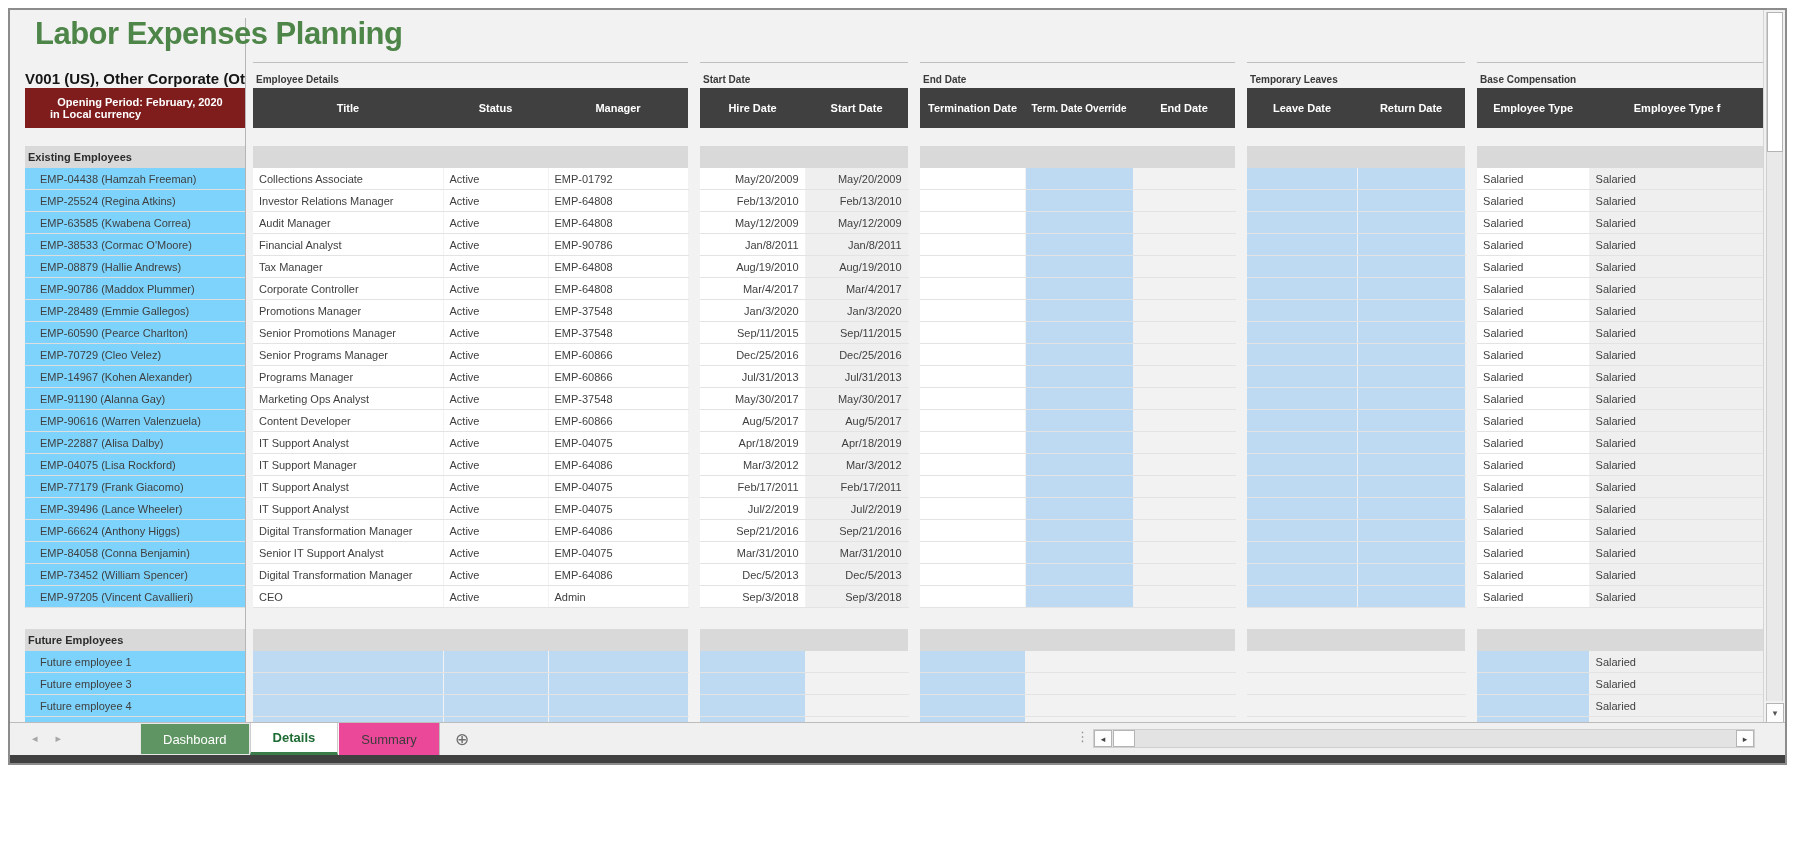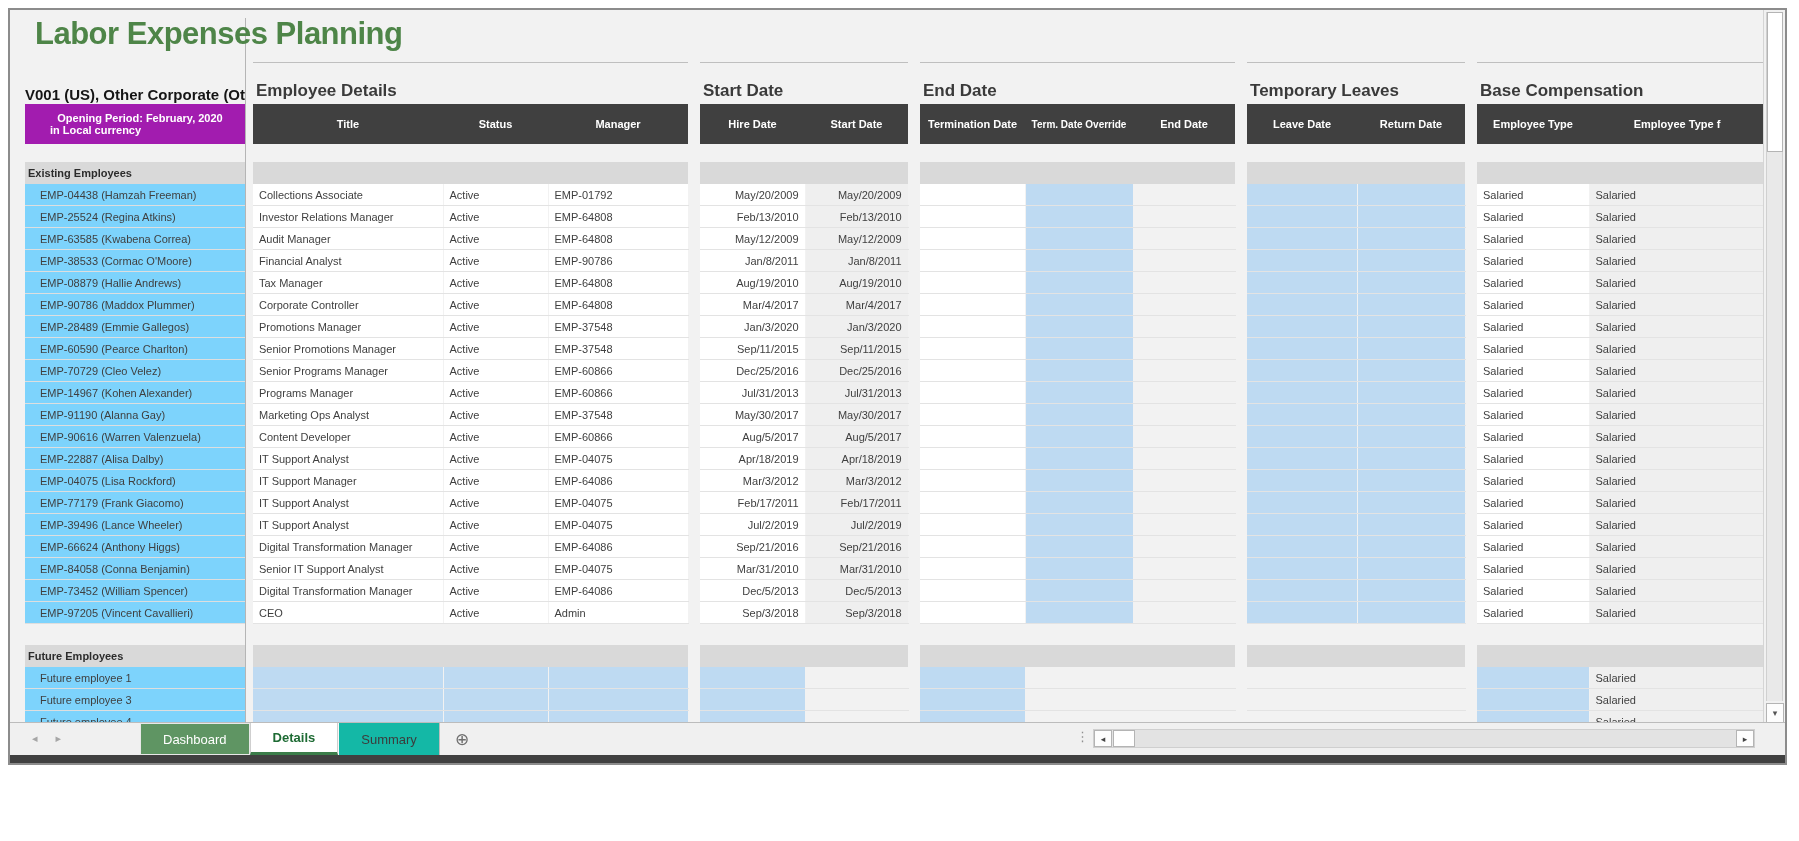--- a/index.html
+++ b/index.html
@@ -9,29 +9,29 @@
   
   .sheet{position:absolute;left:0;top:0;right:22px;bottom:40px;background:#f2f2f2;overflow:hidden;}
   .vline{position:absolute;left:235px;top:8px;bottom:0;width:1px;background:#b5b5b5;z-index:3;}
   .titlezone{position:relative;height:52px;}
   .bigtitle{position:absolute;left:25px;top:6px;font-size:31px;font-weight:bold;color:#4e8548;
             letter-spacing:-0.5px;white-space:nowrap;z-index:4;}
   table.grid{margin-left:15px;width:1740px;table-layout:fixed;border-collapse:collapse;}
   td,th{padding:0;margin:0;}
   
   tr.grouprow td{height:22px;vertical-align:bottom;}
-  td.gl{border-top:1px solid #bfbfbf;font-size:17px;font-weight:bold;color:#3a3a3a;
-        padding:16px 0 3px 3px;white-space:nowrap;overflow:hidden;}
+  td.gl{border-top:1px solid #bfbfbf;font-size:10px;font-weight:bold;color:#3a3a3a;
+        padding:0 0 3px 3px;white-space:nowrap;overflow:hidden;}
   td.sub{font-size:15px;font-weight:bold;color:#151515;white-space:nowrap;overflow:hidden;padding-bottom:1px;}
   
   tr.headrow th{height:40px;}
   th.gh{background:#404040;color:#fff;font-size:11px;font-weight:bold;text-align:center;
         white-space:nowrap;overflow:hidden;}
   th.gh.small{font-size:10px;}
-  th.ph{background:#a21caf;color:#fff;font-size:11px;font-weight:bold;text-align:left;vertical-align:middle;margin-left:32px;}
+  th.ph{background:#7f1d1d;color:#fff;font-size:11px;font-weight:bold;text-align:left;vertical-align:middle;margin-left:32px;}
   th.ph .p1{text-align:center;padding-left:10px;}
   th.ph .p2{text-align:left;padding-left:25px;font-weight:bold;}
   
   tr.spacer td{height:18px;}
   tr.spacer2 td{height:21px;}
   tr.bandrow td{height:22px;}
   td.band{background:#d9d9d9;font-size:11px;font-weight:bold;color:#2c2c2c;
           padding-left:3px;vertical-align:middle;white-space:nowrap;overflow:hidden;}
   
   tr.r td{height:21px;font-size:11px;color:#3f3f3f;vertical-align:middle;}
@@ -58,21 +58,21 @@
         text-align:center;line-height:18px;}
   
   .tabbar{position:absolute;left:0;right:0;bottom:8px;height:32px;background:#f0f0f0;
           border-top:1px solid #bcbcbc;}
   .navarrows{position:absolute;left:22px;top:9px;font-size:11px;color:#a6a6a6;letter-spacing:18px;}
   .tabs{position:absolute;left:130px;top:0;height:32px;display:flex;align-items:stretch;}
   .tab{padding:0 22px;display:flex;align-items:center;font-size:13px;box-sizing:border-box;}
   .tab.green{background:#5f9563;color:#ffffff;border:1px solid #e8e8e8;}
   .tab.active{background:#ffffff;color:#1e6b34;font-weight:bold;border-bottom:3px solid #3b7d4a;
               border-left:1px solid #cfcfcf;border-right:1px solid #cfcfcf;}
-  .tab.plain{background:#14b8a6;color:#3c3c3c;border-right:1px solid #bdbdbd;border-left:1px solid #f7f7f7;}
+  .tab.plain{background:#ec4899;color:#3c3c3c;border-right:1px solid #bdbdbd;border-left:1px solid #f7f7f7;}
   .addsheet{position:absolute;left:445px;top:6px;font-size:17px;color:#6e6e6e;}
   .dots{position:absolute;left:1066px;top:6px;font-size:13px;color:#8f8f8f;letter-spacing:0;}
   .hscroll{position:absolute;left:1083px;right:30px;top:6px;height:19px;background:#e3e3e3;
            border:1px solid #cfcfcf;box-sizing:border-box;}
   .hbtn{position:absolute;top:0px;width:18px;height:17px;background:#fdfdfd;border:1px solid #b4b4b4;
         box-sizing:border-box;color:#444;font-size:9px;text-align:center;line-height:16px;}
   .hbtn.left{left:0px;}
   .hbtn.right{right:0px;}
   .hthumb{position:absolute;left:19px;top:0px;width:22px;height:17px;background:#ffffff;
           border:1px solid #b4b4b4;box-sizing:border-box;}

